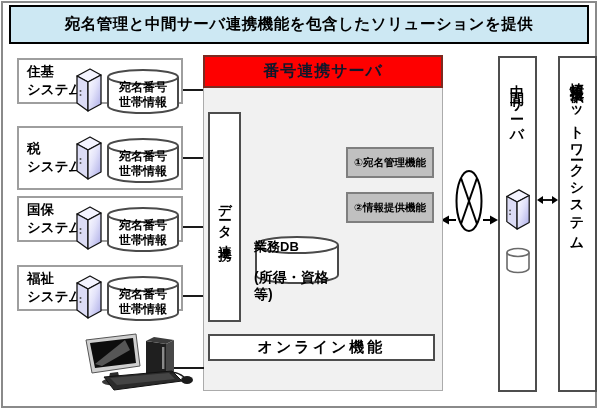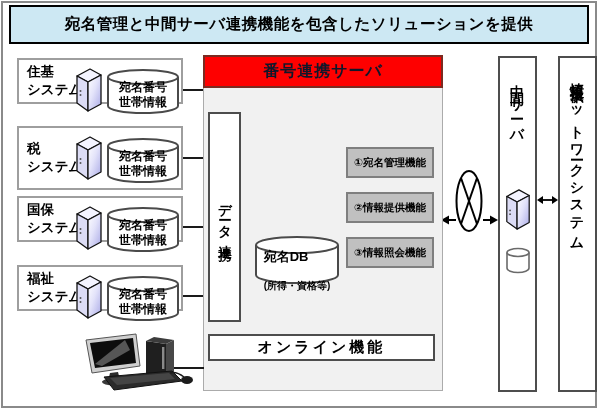--- a/index.html
+++ b/index.html
@@ -207,29 +207,28 @@
   </div>
 
 
   <div class="cyl-wrap" style="left:254px;top:235px;width:86px;height:50px;z-index:2">
     <svg width="86" height="50" viewBox="0 0 86 50">
       <path d="M2 10 L2 40 A41 8 0 0 0 84 40 L84 10" fill="#fff" stroke="#4a4a4a" stroke-width="2"></path>
       <ellipse cx="43" cy="10" rx="41" ry="8" fill="#fff" stroke="#4a4a4a" stroke-width="2"></ellipse>
     </svg>
     <div class="cyl-text" style="padding-top:9px;line-height:1.15">
       <span>
-        <span style="font-size:13px">宛名DB</span><br>
-        <span style="font-size:10px">(所得・資格等)</span>
+        <span style="font-size:13px">業務DB</span><br>
+        <span style="font-size:14px">(所得・資格等)</span>
       </span>
     </div>
   </div>
 
   <div class="func-box" style="top:147px">①宛名管理機能</div>
   <div class="func-box" style="top:192px">②情報提供機能</div>
-  <div class="func-box" style="top:237px">③情報照会機能</div>
 
   <div class="online-box">オンライン機能</div>
 
   <div class="abs" style="left:80px;top:331px;z-index:2">
     <svg width="120" height="62" viewBox="0 0 120 62">
       <polygon points="66,10 86,13 86,50 66,48" fill="#1f1f1f"></polygon>
       <polygon points="66,10 74,6 94,9 86,13" fill="#3c3c3c"></polygon>
       <polygon points="86,13 94,9 94,46 86,50" fill="#484848"></polygon>
       <rect x="82" y="16" width="2.4" height="22" fill="#8a8a8a"></rect>
       <polygon points="6,9 56,3 60,35 12,42" fill="#cfcfcf" stroke="#555" stroke-width="1"></polygon>

